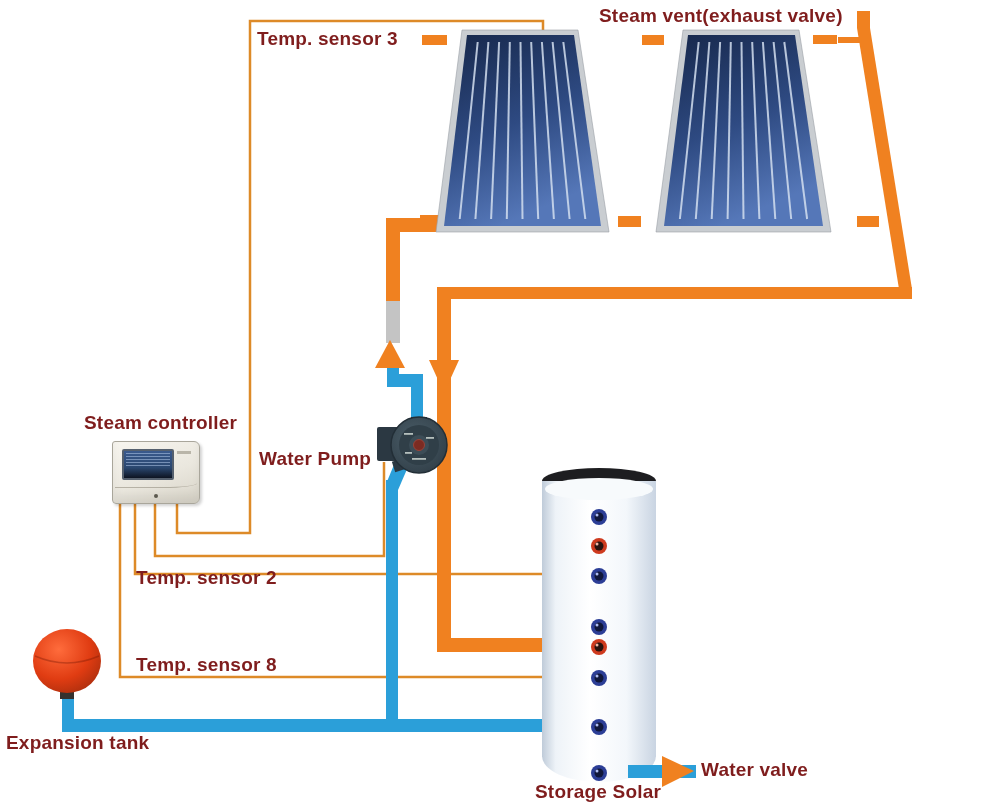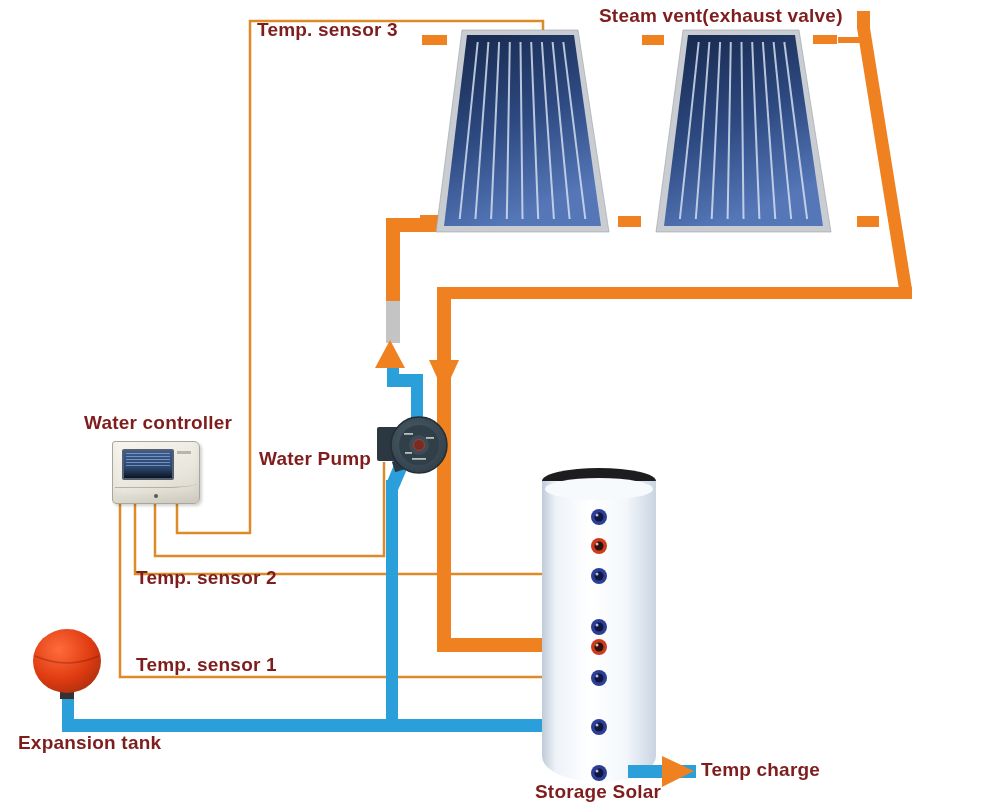--- a/index.html
+++ b/index.html
@@ -208,22 +208,22 @@
 
   <div class="controller">
     <div class="screen">
       <div class="screen-rows"></div>
     </div>
     <div class="print"></div>
     <div class="seam"></div>
     <div class="dot"></div>
   </div>
 
-  <div class="label" style="left:257px;top:19px">Temp. sensor 3</div>
+  <div class="label" style="left:257px;top:28px">Temp. sensor 3</div>
   <div class="label" style="left:599px;top:5px">Steam vent(exhaust valve)</div>
-  <div class="label" style="left:84px;top:412px">Water controller</div>
+  <div class="label" style="left:84px;top:412px">Steam controller</div>
   <div class="label" style="left:259px;top:448px">Water Pump</div>
   <div class="label" style="left:136px;top:567px">Temp. sensor 2</div>
-  <div class="label" style="left:136px;top:654px">Temp. sensor 1</div>
-  <div class="label" style="left:18px;top:732px">Expansion tank</div>
+  <div class="label" style="left:136px;top:654px">Temp. sensor 8</div>
+  <div class="label" style="left:6px;top:732px">Expansion tank</div>
   <div class="label" style="left:535px;top:781px">Storage Solar</div>
-  <div class="label" style="left:701px;top:759px">Temp charge</div>
+  <div class="label" style="left:701px;top:759px">Water valve</div>
 </div>
 
 </body></html>

